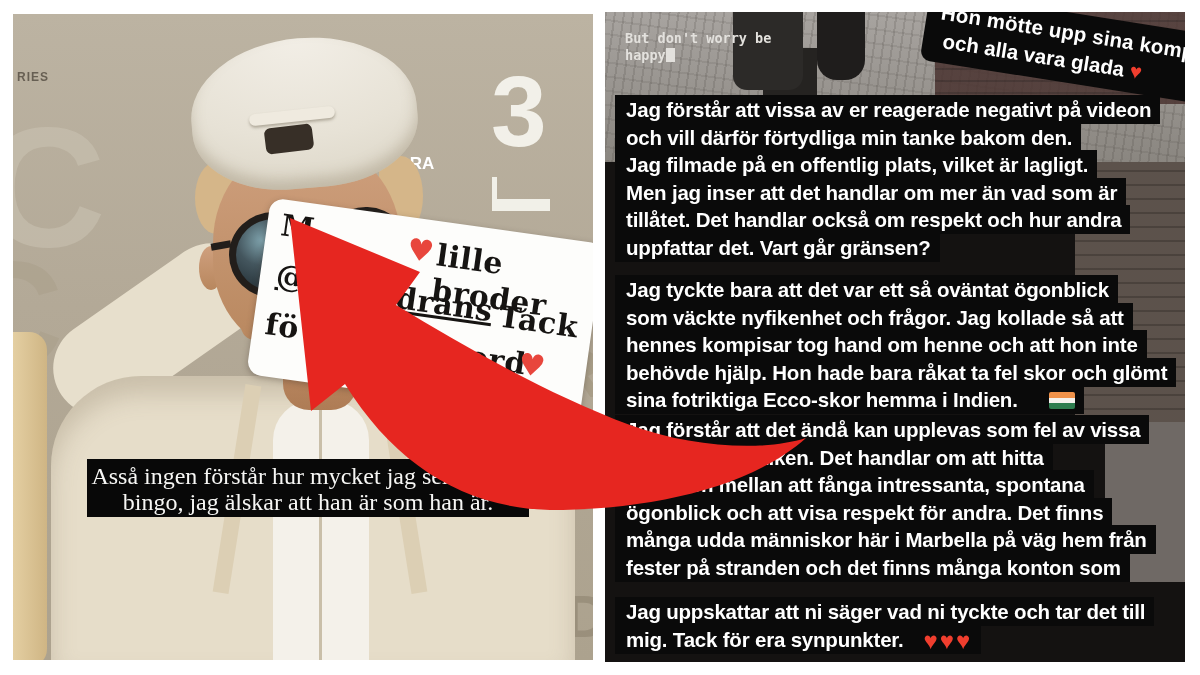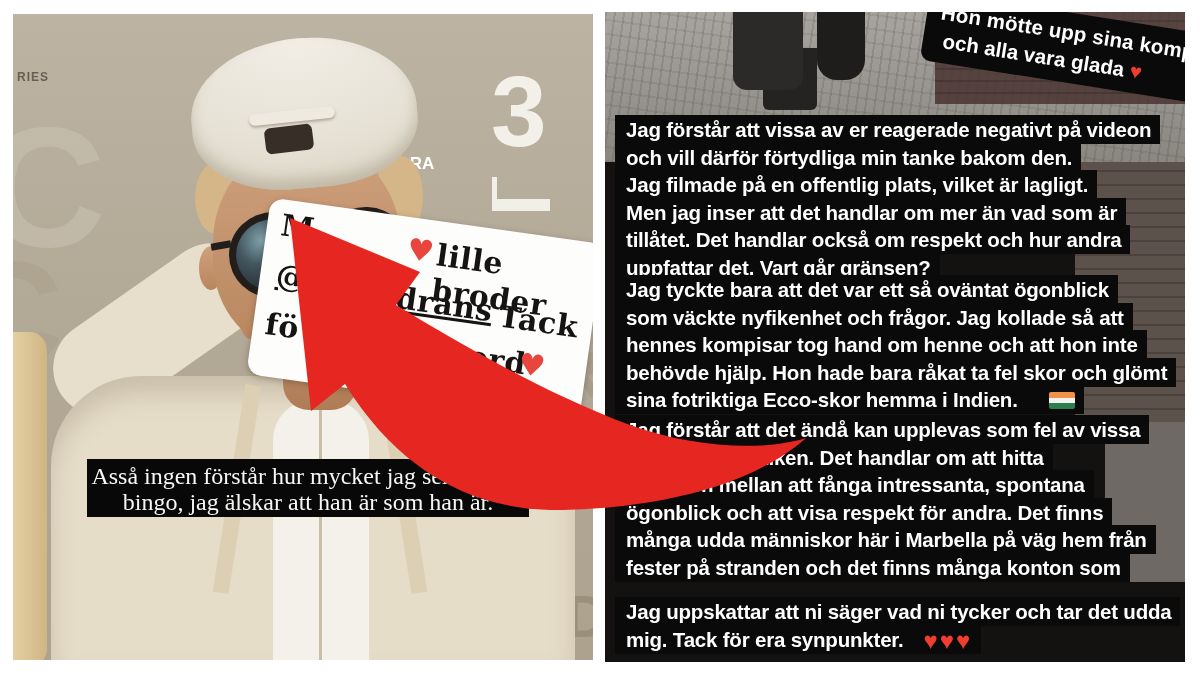--- a/index.html
+++ b/index.html
@@ -114,21 +114,21 @@
   #right-sticker{position:absolute;left:318px;top:6px;width:330px;background:#0a0a0a;color:#fff;
     border-radius:10px;transform:rotate(9deg);padding:8px 14px 10px;font-weight:700;}
   #right-sticker .rs1{font-size:20.5px;letter-spacing:.2px;}
   #right-sticker .rs2{font-size:20.5px;margin-top:4px;padding-left:6px;}
   .red-heart{color:#f03e2e;}
 
   .story-para{position:absolute;left:10px;width:565px;}
   .story-text{display:inline;background:#0a0a0a;color:#fff;font-weight:700;
     font-size:20.5px;line-height:27.5px;padding:3px 9px 3px 11px;letter-spacing:-.2px;
     -webkit-box-decoration-break:clone;box-decoration-break:clone;white-space:pre-line;}
-  #para1{top:104px;}
+  #para1{top:84px;}
   #para2{top:264px;}
   #para3{top:404px;}
   #para4{top:586px;}
   .mention{text-decoration:underline;}
   #india-flag{display:inline-block;width:26px;height:17px;vertical-align:-2px;margin-left:6px;
     background:linear-gradient(180deg,#f0924a 0 33%,#f4f2ee 33% 66%,#2e7d4f 66% 100%);border-radius:2px;}
   #para4 .red-heart{font-size:24px;letter-spacing:2px;vertical-align:-2px;}
 
   
   #arrow-svg{position:absolute;left:0;top:0;width:1200px;height:675px;z-index:60;pointer-events:none;}
@@ -202,20 +202,24 @@
 <div id="right-panel" class="panel">
   <div id="video-strip">
     <div class="tiles"></div>
     <div id="fig-legs"></div>
     <div id="fig-robe"></div>
     <div id="brick-tr"></div>
   </div>
   <div id="brick-mid"></div>
   <div id="wall-low"></div>
 
+  <div id="video-caption">
+    <div>But don't worry be</div>
+    <div><span>happy</span><span id="caption-cursor"></span></div>
+  </div>
 
   <div id="right-sticker">
     <div class="rs1">Hon mötte upp sina kompisa</div>
     <div class="rs2"><span>och alla vara glada</span> <span class="red-heart">♥</span></div>
   </div>
 
   <div id="para1" class="story-para">
     <span class="story-text">Jag förstår att vissa av er reagerade negativt på videon
 och vill därför förtydliga min tanke bakom den.
 Jag filmade på en offentlig plats, vilket är lagligt.
@@ -232,21 +236,21 @@
   </div>
   <div id="para3" class="story-para">
     <span class="story-text">Jag förstår att det ändå kan upplevas som fel av vissa
 till mig den kritiken. Det handlar om att hitta
 balansen mellan att fånga intressanta, spontana
 ögonblick och att visa respekt för andra. Det finns
 många udda människor här i Marbella på väg hem från
 fester på stranden och det finns många konton som</span><br>
   </div>
   <div id="para4" class="story-para">
-    <span class="story-text">Jag uppskattar att ni säger vad ni tycker och tar det udda
+    <span class="story-text">Jag uppskattar att ni säger vad ni tyckte och tar det till
 mig. Tack för era synpunkter.</span><span class="story-text"><span class="red-heart">♥♥♥</span></span>
   </div>
 </div>
 
 <svg id="arrow-svg" viewBox="0 0 1200 675" xmlns="http://www.w3.org/2000/svg">
   <path d="M 290 218
        L 420 272
        L 396 305
        C 470 350 550 395 630 425
        C 690 447 762 452 806 438

